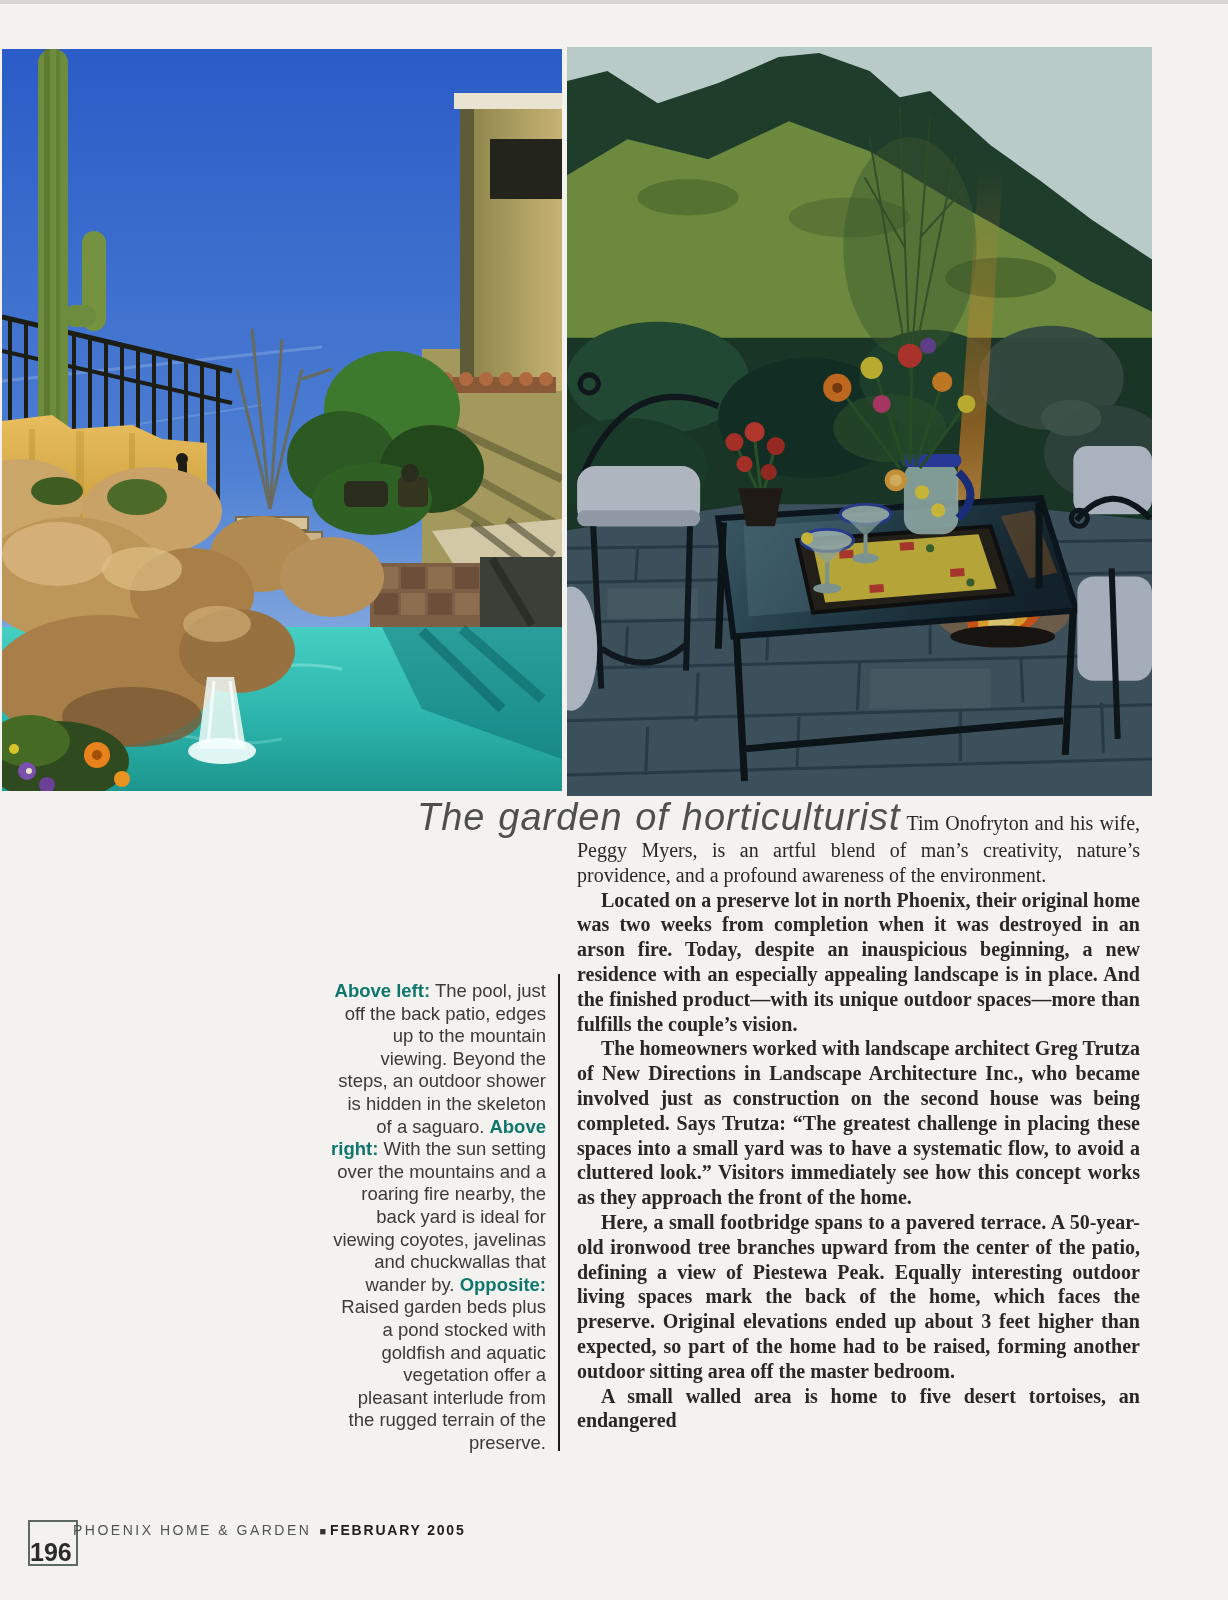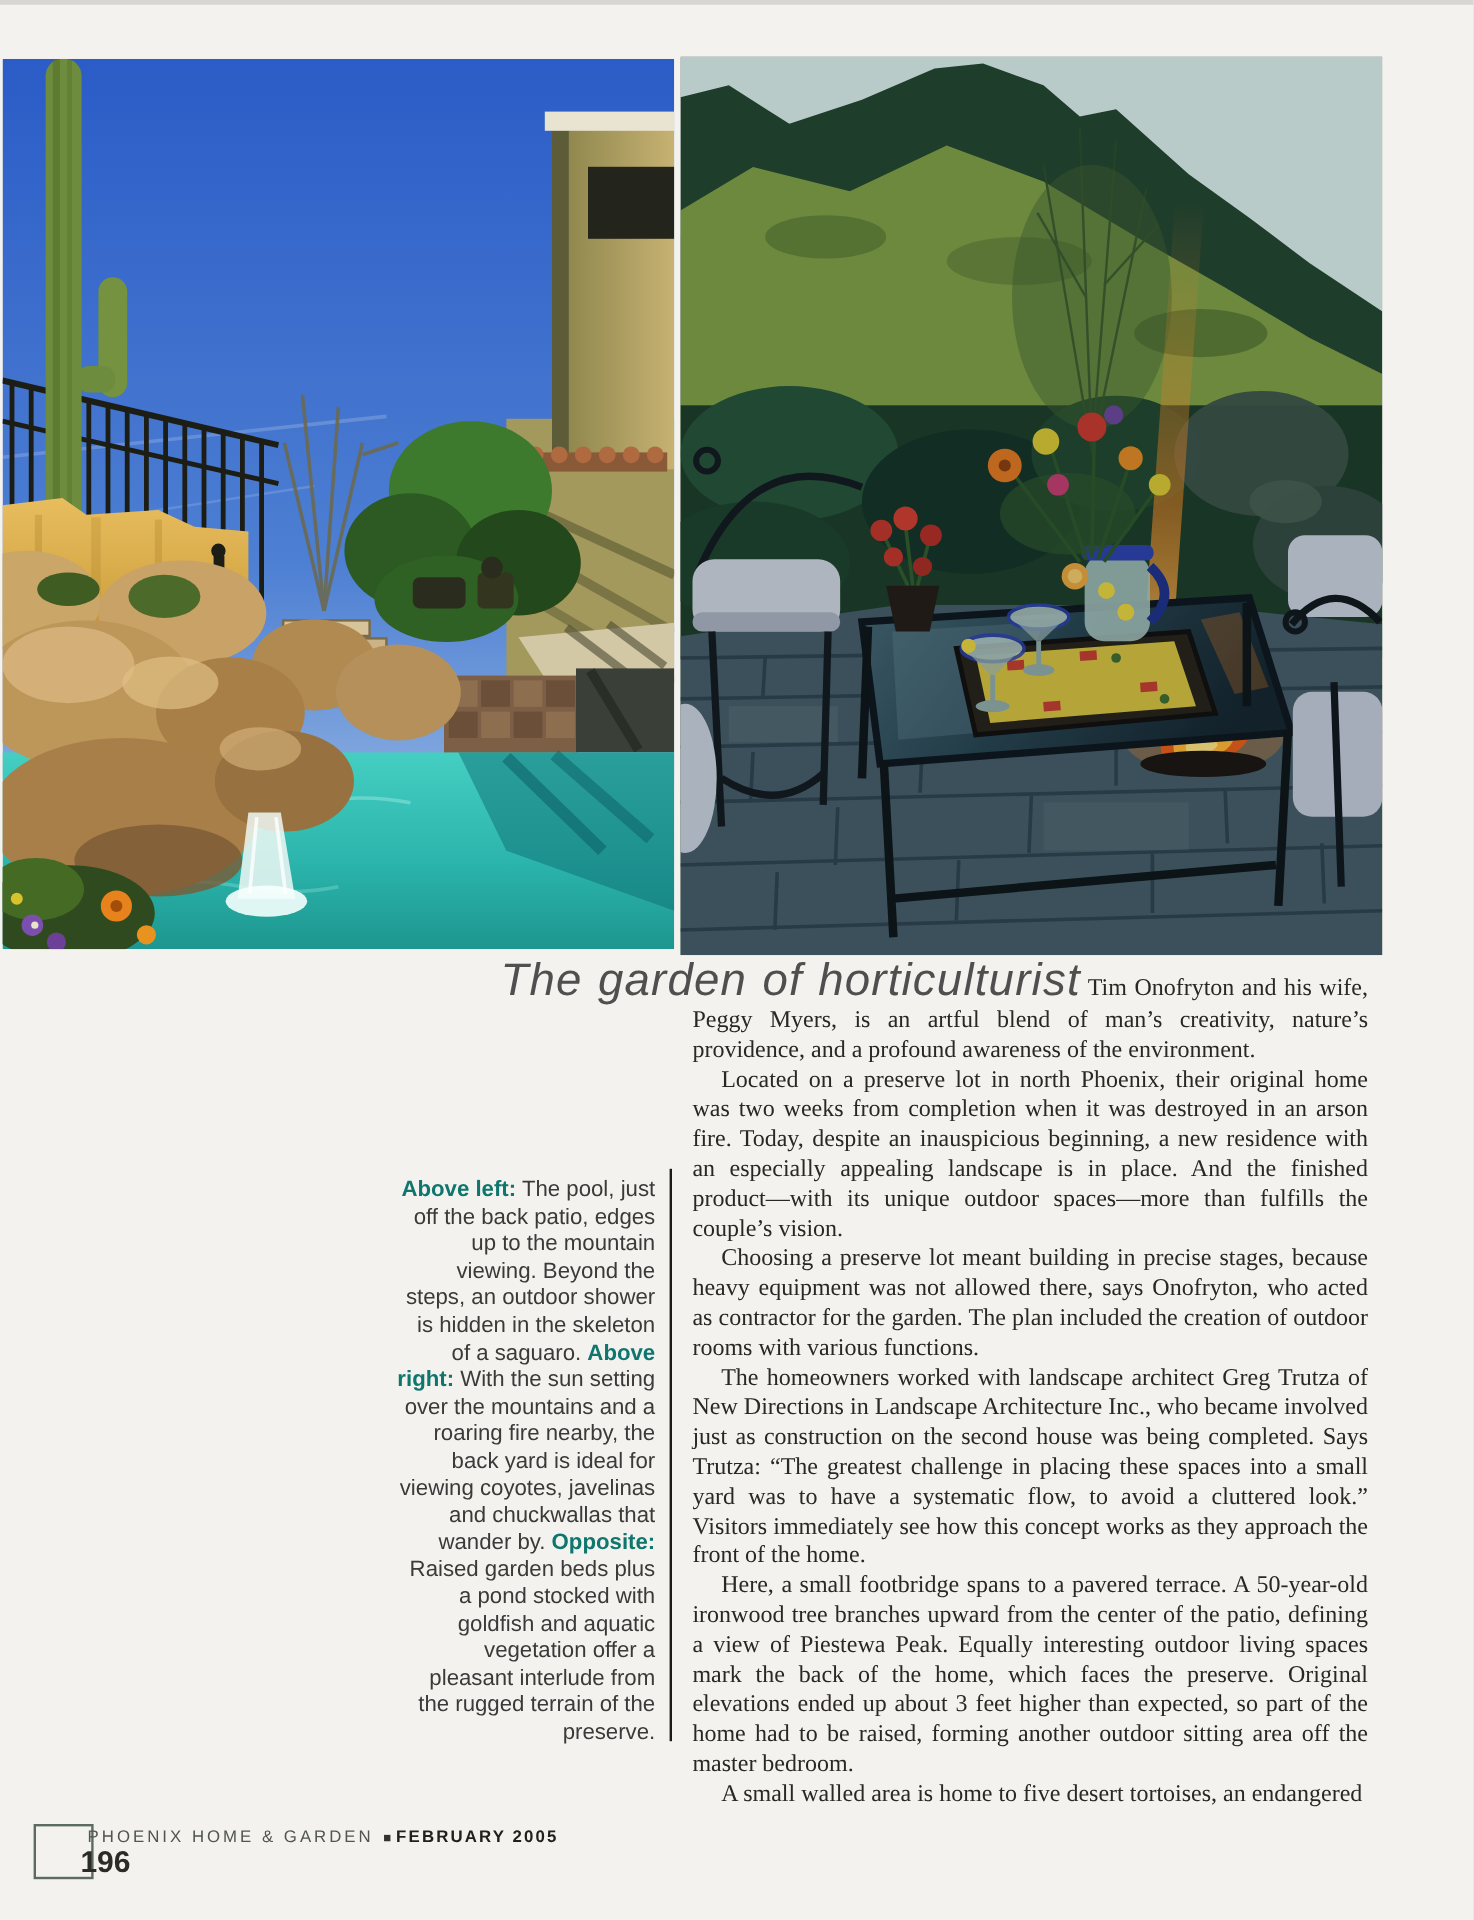--- a/index.html
+++ b/index.html
@@ -8,36 +8,36 @@
 
   .photo{position:absolute;overflow:hidden;}
   .photo svg{display:block;width:100%;height:100%;}
   .photo-left{left:2px;top:45px;width:560px;height:742px;}
   .photo-right{left:567px;top:43px;width:585px;height:749px;}
 
   .article{position:absolute;left:577px;top:792px;width:563px;
            font-family:"Liberation Serif",serif;font-size:20px;line-height:24.8px;
            color:#2b2723;text-align:justify;}
   .article p{margin:0;}
-  .article p.indent{text-indent:24px;}
+  .article p.indent{text-indent:24px;font-weight:bold;}
   .display-heading{font-family:"Liberation Sans",sans-serif;font-style:italic;font-weight:300;
            font-size:38px;line-height:42px;color:#4f4f4f;letter-spacing:1px;white-space:nowrap;}
   .lead{text-indent:-160px;}
 
   .caption{position:absolute;left:330px;top:976px;width:216px;text-align:right;
            font-family:"Liberation Sans",sans-serif;font-size:18.5px;line-height:22.6px;
            color:#3a3a3a;font-weight:500;}
   .caption b{color:#0f766e;font-weight:700;}
 
   .vrule{position:absolute;left:558px;top:970px;width:2px;height:477px;background:#1b1b1b;}
 
   .folio-box{position:absolute;left:28px;top:1516px;width:50px;height:46px;
            border:2px solid #5c6b60;box-sizing:border-box;}
   .folio-num{position:absolute;left:30px;top:1534px;font-size:25px;font-weight:700;
-           color:#2b2b27;letter-spacing:0;padding-left:37px;}
+           color:#2b2b27;letter-spacing:0;}
   .footer-line{position:absolute;left:73px;top:1518px;font-size:14px;color:#50564f;
            letter-spacing:2.5px;font-weight:500;white-space:nowrap;}
   .footer-line .sep{color:#33332e;font-size:11px;letter-spacing:0;margin:0 4px 0 8px;}
   .footer-line .issue{color:#20201c;font-weight:700;letter-spacing:1.8px;}
 </style>
 </head>
 <body>
 
 <div class="page">
 
@@ -375,21 +375,20 @@
 
       <ellipse cx="4" cy="600" rx="26" ry="62" fill="#c9ced8"></ellipse>
 
       <rect x="0" y="0" width="580" height="747" fill="#0c2030" opacity="0.16"></rect>
     </svg>
   </div>
 
   <div class="article">
     <p class="lead"><span class="display-heading">The garden of horticulturist</span> <span>Tim Onofryton and his wife, Peggy Myers, is an artful blend of man’s creativity, nature’s providence, and a profound awareness of the environment.</span></p>
     <p class="indent">Located on a preserve lot in north Phoenix, their original home was two weeks from completion when it was destroyed in an arson fire. Today, despite an inauspicious beginning, a new residence with an especially appealing landscape is in place. And the finished product—with its unique outdoor spaces—more than fulfills the couple’s vision.</p>
-    <p class="indent">Choosing a preserve lot meant building in precise stages, because heavy equipment was not allowed there, says Onofryton, who acted as contractor for the garden. The plan included the creation of outdoor rooms with various functions.</p>
     <p class="indent">The homeowners worked with landscape architect Greg Trutza of New Directions in Landscape Architecture Inc., who became involved just as construction on the second house was being completed. Says Trutza: “The greatest challenge in placing these spaces into a small yard was to have a systematic flow, to avoid a cluttered look.” Visitors immediately see how this concept works as they approach the front of the home.</p>
     <p class="indent">Here, a small footbridge spans to a pavered terrace. A 50-year-old ironwood tree branches upward from the center of the patio, defining a view of Piestewa Peak. Equally interesting outdoor living spaces mark the back of the home, which faces the preserve. Original elevations ended up about 3 feet higher than expected, so part of the home had to be raised, forming another outdoor sitting area off the master bedroom.</p>
     <p class="indent">A small walled area is home to five desert tortoises, an endangered</p>
   </div>
 
   <div class="caption">
     <b>Above left:</b>
     <span> The pool, just off the back patio, edges up to the mountain viewing. Beyond the steps, an outdoor shower is hidden in the skeleton of a saguaro. </span>
     <b>Above right:</b>
     <span> With the sun setting over the mountains and a roaring fire nearby, the back yard is ideal for viewing coyotes, javelinas and chuckwallas that wander by. </span>

